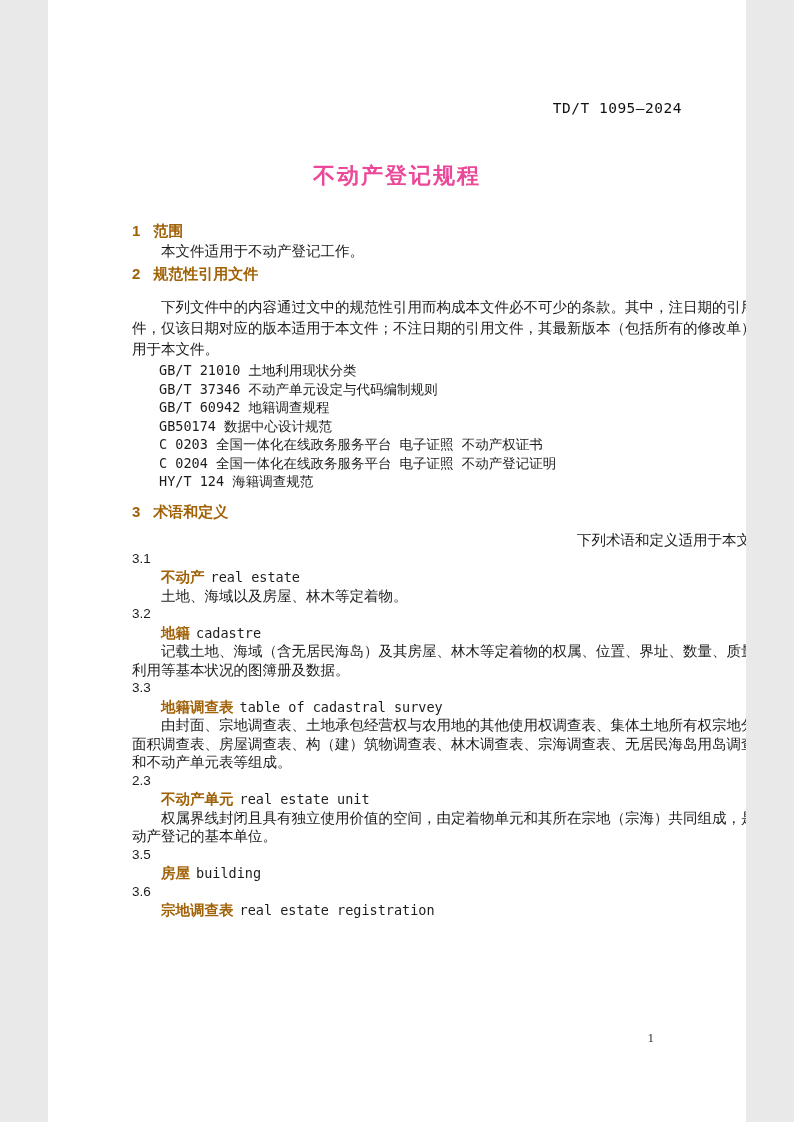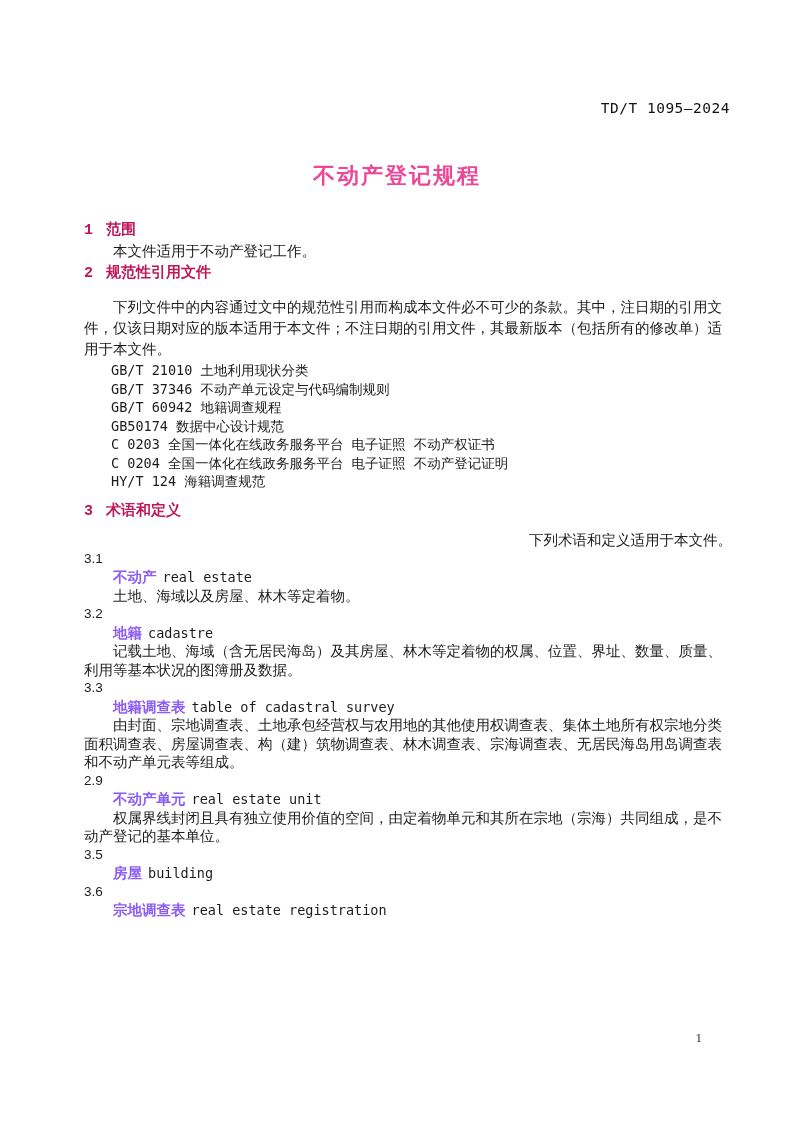--- a/index.html
+++ b/index.html
@@ -1,19 +1,19 @@
 <!DOCTYPE html>
 <html lang="zh"><head>
 <meta charset="utf-8">
 <style>
   * { margin:0; padding:0; box-sizing:border-box; }
   html,body { background:#e9e9e9; }
   .page {
     position:relative;
-    width:794px; height:1122px;
+    width:698px; height:1122px;
     margin:0 auto;
     background:#ffffff;
     color:#1c1c1c;
     font-family:"Liberation Serif","DejaVu Serif",serif;
     overflow:hidden;
   }
   .doc-code {
     position:absolute; top:100px; right:64px;
     font-family:"DejaVu Sans Mono",monospace;
     font-size:14.5px; letter-spacing:0.5px; color:#111;
@@ -22,41 +22,41 @@
     position:absolute; top:161px; left:0; width:100%;
     text-align:center;
     font-family:"Liberation Sans","DejaVu Sans",sans-serif;
     font-weight:700; font-size:22px; letter-spacing:2px; color:#ec4899;
   }
   .content {
     position:absolute; left:84px; top:222px; width:648px;
     font-size:14.5px; line-height:22px;
   }
   .sec-heading {
-    font-family:Liberation Mono, monospace;
-    font-weight:700; font-size:15px; line-height:18px; color:#be185d;
+    font-family:Liberation Sans, sans-serif;
+    font-weight:700; font-size:15px; line-height:18px; color:#a16207;
   }
   .sec-no { display:inline-block; margin-right:13px; }
   .para { text-indent:2em; line-height:22px; }
   #s1-p1 { margin-top:16px; }
   #s2-heading { margin-top:3px; }
   #s2-p1 { margin-top:14px; line-height:21px; }
   .refs { margin-top:1px; }
   .ref-line {
     text-indent:2em; line-height:18.5px;
     font-family:"DejaVu Sans Mono",monospace; font-size:13.5px;
   }
   #s3-heading { margin-top:12px; }
   #s3-intro { margin-top:9px; line-height:20px;text-align:right; }
   .terms { line-height:18.5px; }
   .term-no { font-family:Liberation Sans, sans-serif; font-size:13.5px; }
   .term-title { text-indent:2em; }
   .term-zh {
     font-family:"Liberation Sans","DejaVu Sans",sans-serif;
-    font-weight:700; font-size:14.5px; color:#8b5cf6;
+    font-weight:700; font-size:14.5px; color:#a16207;
   }
   .term-en {
     font-family:"DejaVu Sans Mono",monospace;
     font-size:13.5px; margin-left:6px;
   }
   .def { text-indent:2em; line-height:18.5px; }
   .page-number {
     position:absolute; top:1030px; right:92px;
     font-size:13px; color:#333;
   }
@@ -116,21 +116,21 @@
 
       <div class="term">
         <div class="term-no">3.3</div>
         <div class="term-title">
           <span class="term-zh">地籍调查表</span><span class="term-en">table of cadastral survey</span>
         </div>
         <div class="def">由封面、宗地调查表、土地承包经营权与农用地的其他使用权调查表、集体土地所有权宗地分类面积调查表、房屋调查表、构（建）筑物调查表、林木调查表、宗海调查表、无居民海岛用岛调查表和不动产单元表等组成。</div>
       </div>
 
       <div class="term">
-        <div class="term-no">2.9</div>
+        <div class="term-no">2.3</div>
         <div class="term-title">
           <span class="term-zh">不动产单元</span><span class="term-en">real estate unit</span>
         </div>
         <div class="def">权属界线封闭且具有独立使用价值的空间，由定着物单元和其所在宗地（宗海）共同组成，是不动产登记的基本单位。</div>
       </div>
 
       <div class="term">
         <div class="term-no">3.5</div>
         <div class="term-title">
           <span class="term-zh">房屋</span><span class="term-en">building</span>

